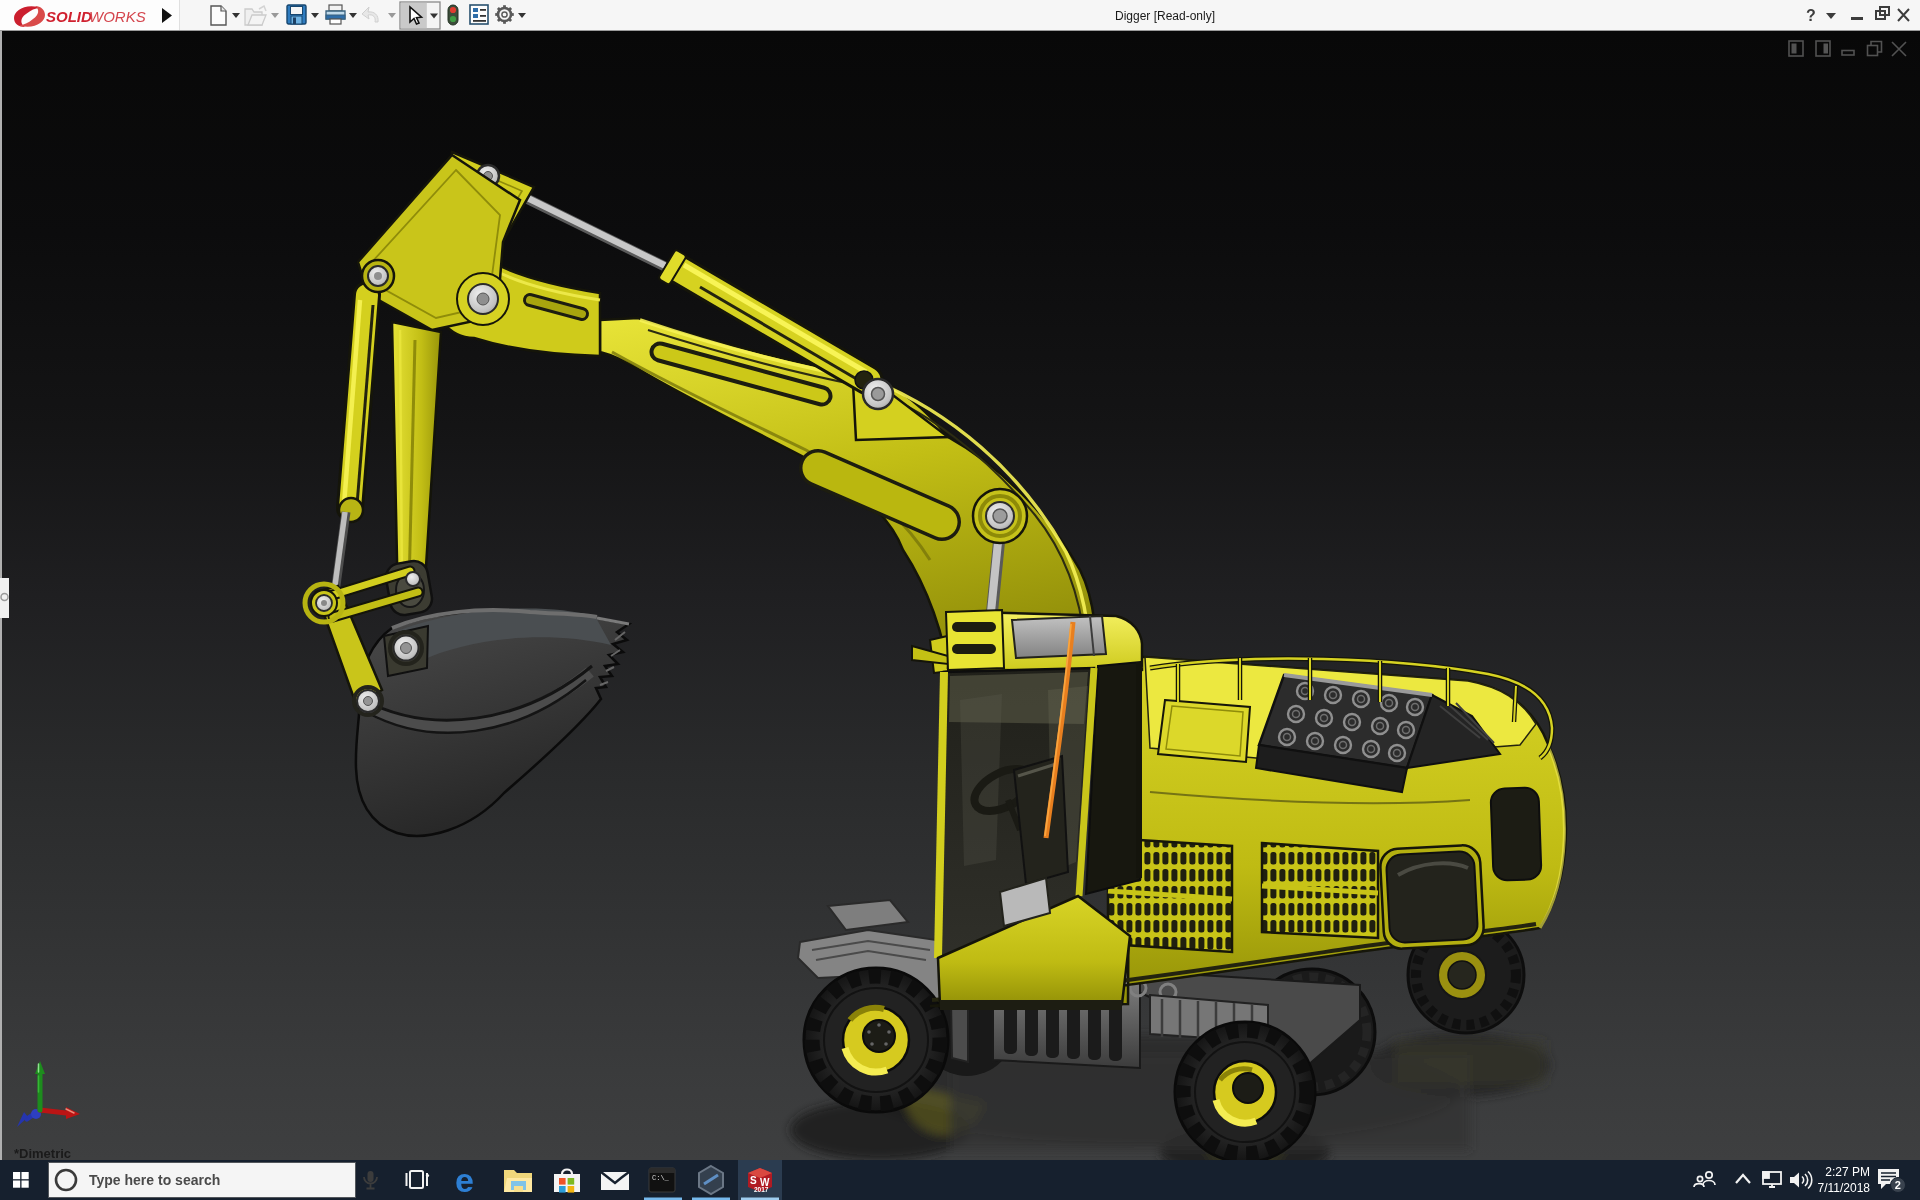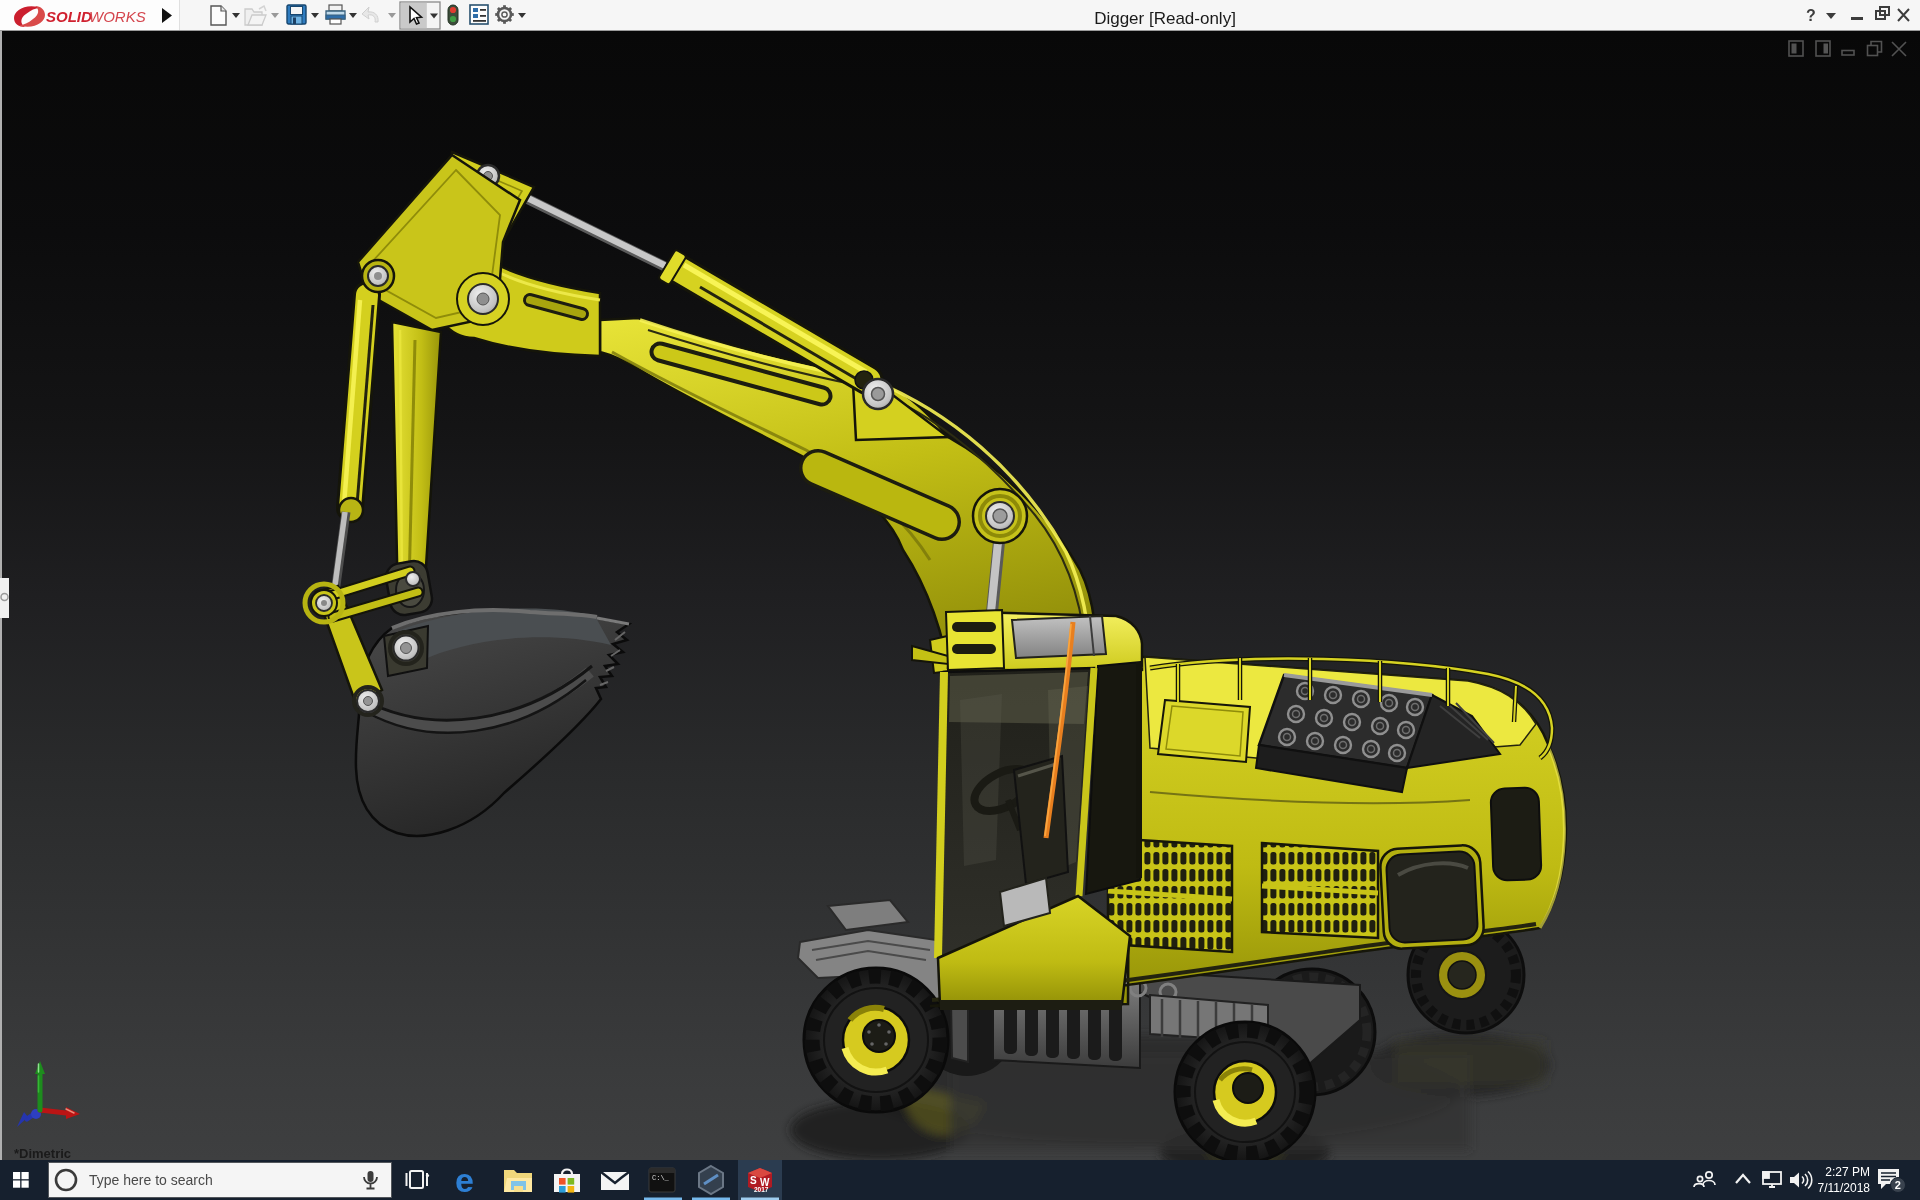--- a/index.html
+++ b/index.html
@@ -3,27 +3,27 @@
 <meta charset="utf-8">
 <style>
   html,body{margin:0;padding:0;width:1920px;height:1200px;overflow:hidden;background:#000;
     font-family:"Liberation Sans",sans-serif;}
   #stage{position:relative;width:1920px;height:1200px;}
   
   #titlebar{position:absolute;left:0;top:0;width:1920px;height:31px;background:#f6f6f6;
     border-bottom:1px solid #9b9b9b;box-sizing:border-box;}
   #logo{position:absolute;left:0;top:0;width:153px;height:30px;background:#fdfdfd;border-right:1px solid #d0d0d0;}
   #flyout{position:absolute;left:153px;top:0;width:26px;height:30px;background:#fdfdfd;border-right:1px solid #e0e0e0;}
-  .tbtitle{position:absolute;top:9px;left:410px;width:1510px;text-align:center;font-size:17px;color:#1a1a1a;}
+  .tbtitle{position:absolute;top:9px;left:410px;width:1510px;text-align:center;font-size:12px;color:#1a1a1a;}
   
   #viewport{position:absolute;left:0;top:31px;width:1920px;height:1129px;
     background:linear-gradient(180deg,#080808 0%,#0c0c0d 18%,#141415 35%,#1f1f21 50%,#292a2b 65%,#323334 80%,#3a3b3c 92%,#3e3f40 100%);}
   
   #taskbar{position:absolute;left:0;top:1160px;width:1920px;height:40px;background:#16202e;}
-  #searchbox{position:absolute;left:48px;top:2px;width:344px;height:36px;background:#f5f5f5;border:1px solid #53575c;box-sizing:border-box;}
+  #searchbox{position:absolute;left:48px;top:2px;width:308px;height:36px;background:#f5f5f5;border:1px solid #53575c;box-sizing:border-box;font-weight:bold;}
   #searchbox .stext{position:absolute;left:40px;top:9px;font-size:14px;color:#4a4a4a;}
   .clock{position:absolute;left:1806px;top:4px;width:64px;text-align:right;font-size:12px;line-height:16px;color:#fff;}
 </style>
 </head>
 <body>
 <div id="stage">
   <div id="viewport"></div>
   <svg id="mainsvg" width="1920" height="1200" viewBox="0 0 1920 1200" style="position:absolute;left:0;top:0">
   <defs>
     <linearGradient id="boomG" x1="0" y1="0" x2="0.25" y2="1">

